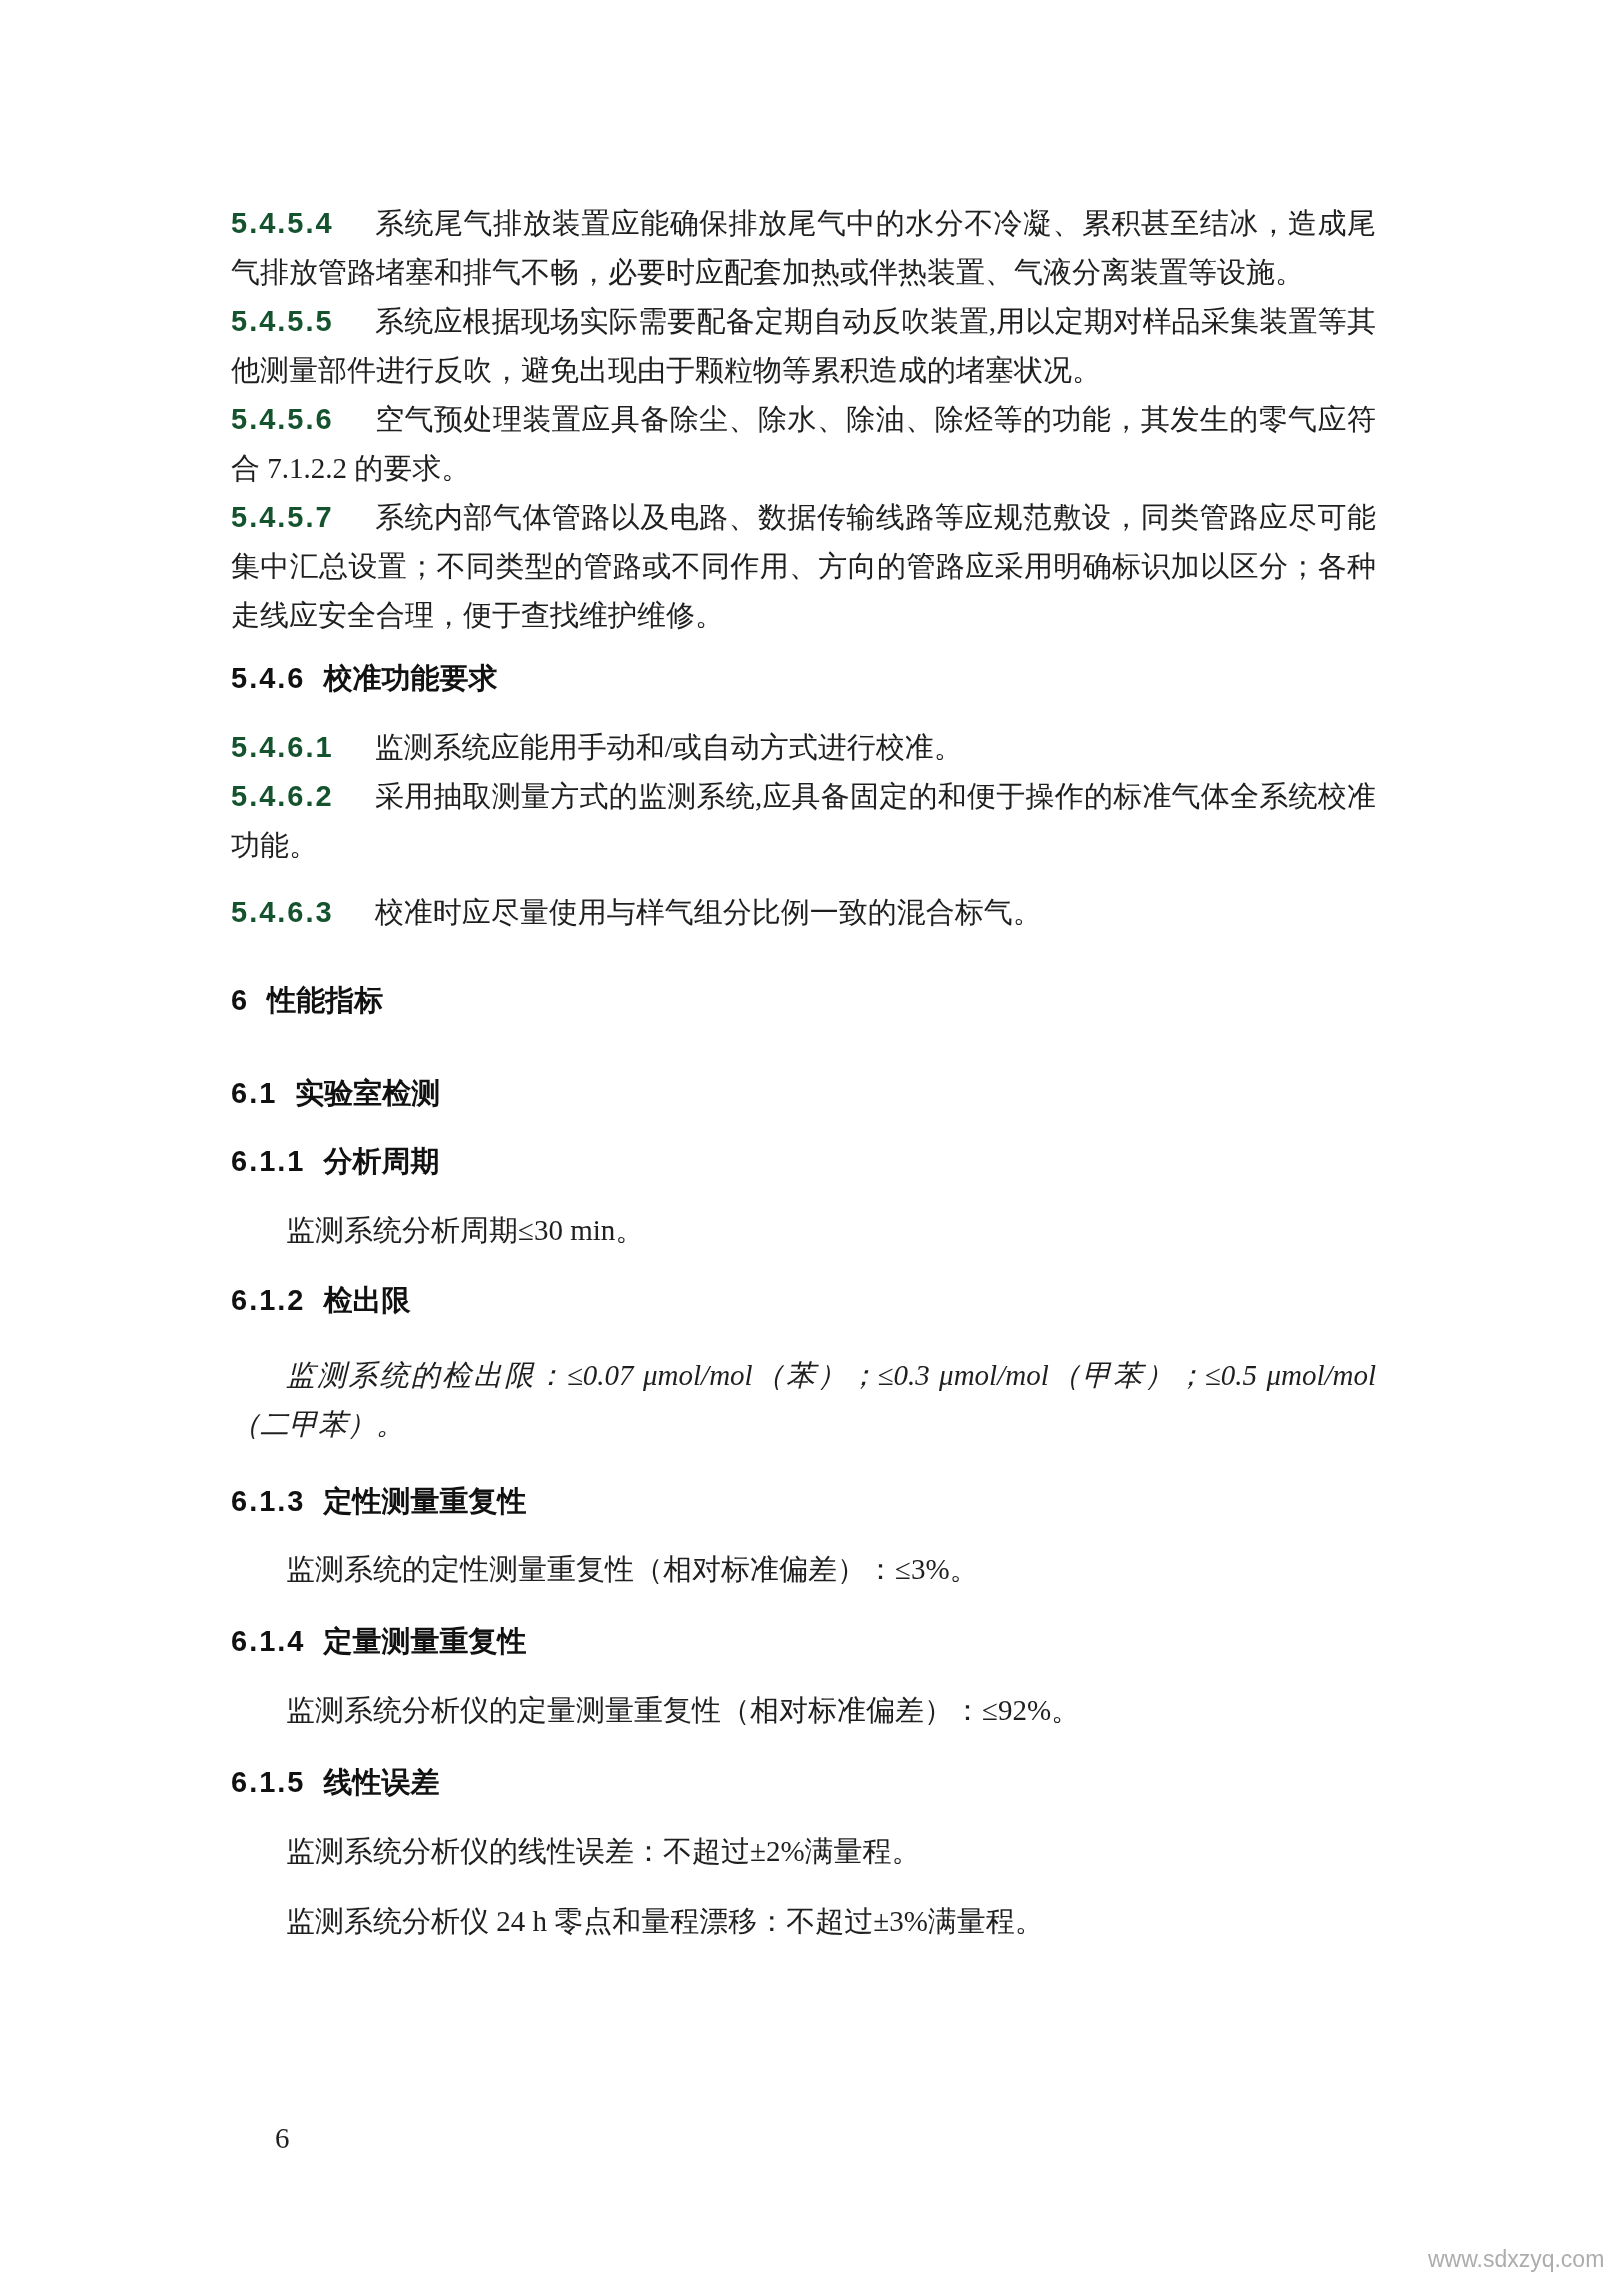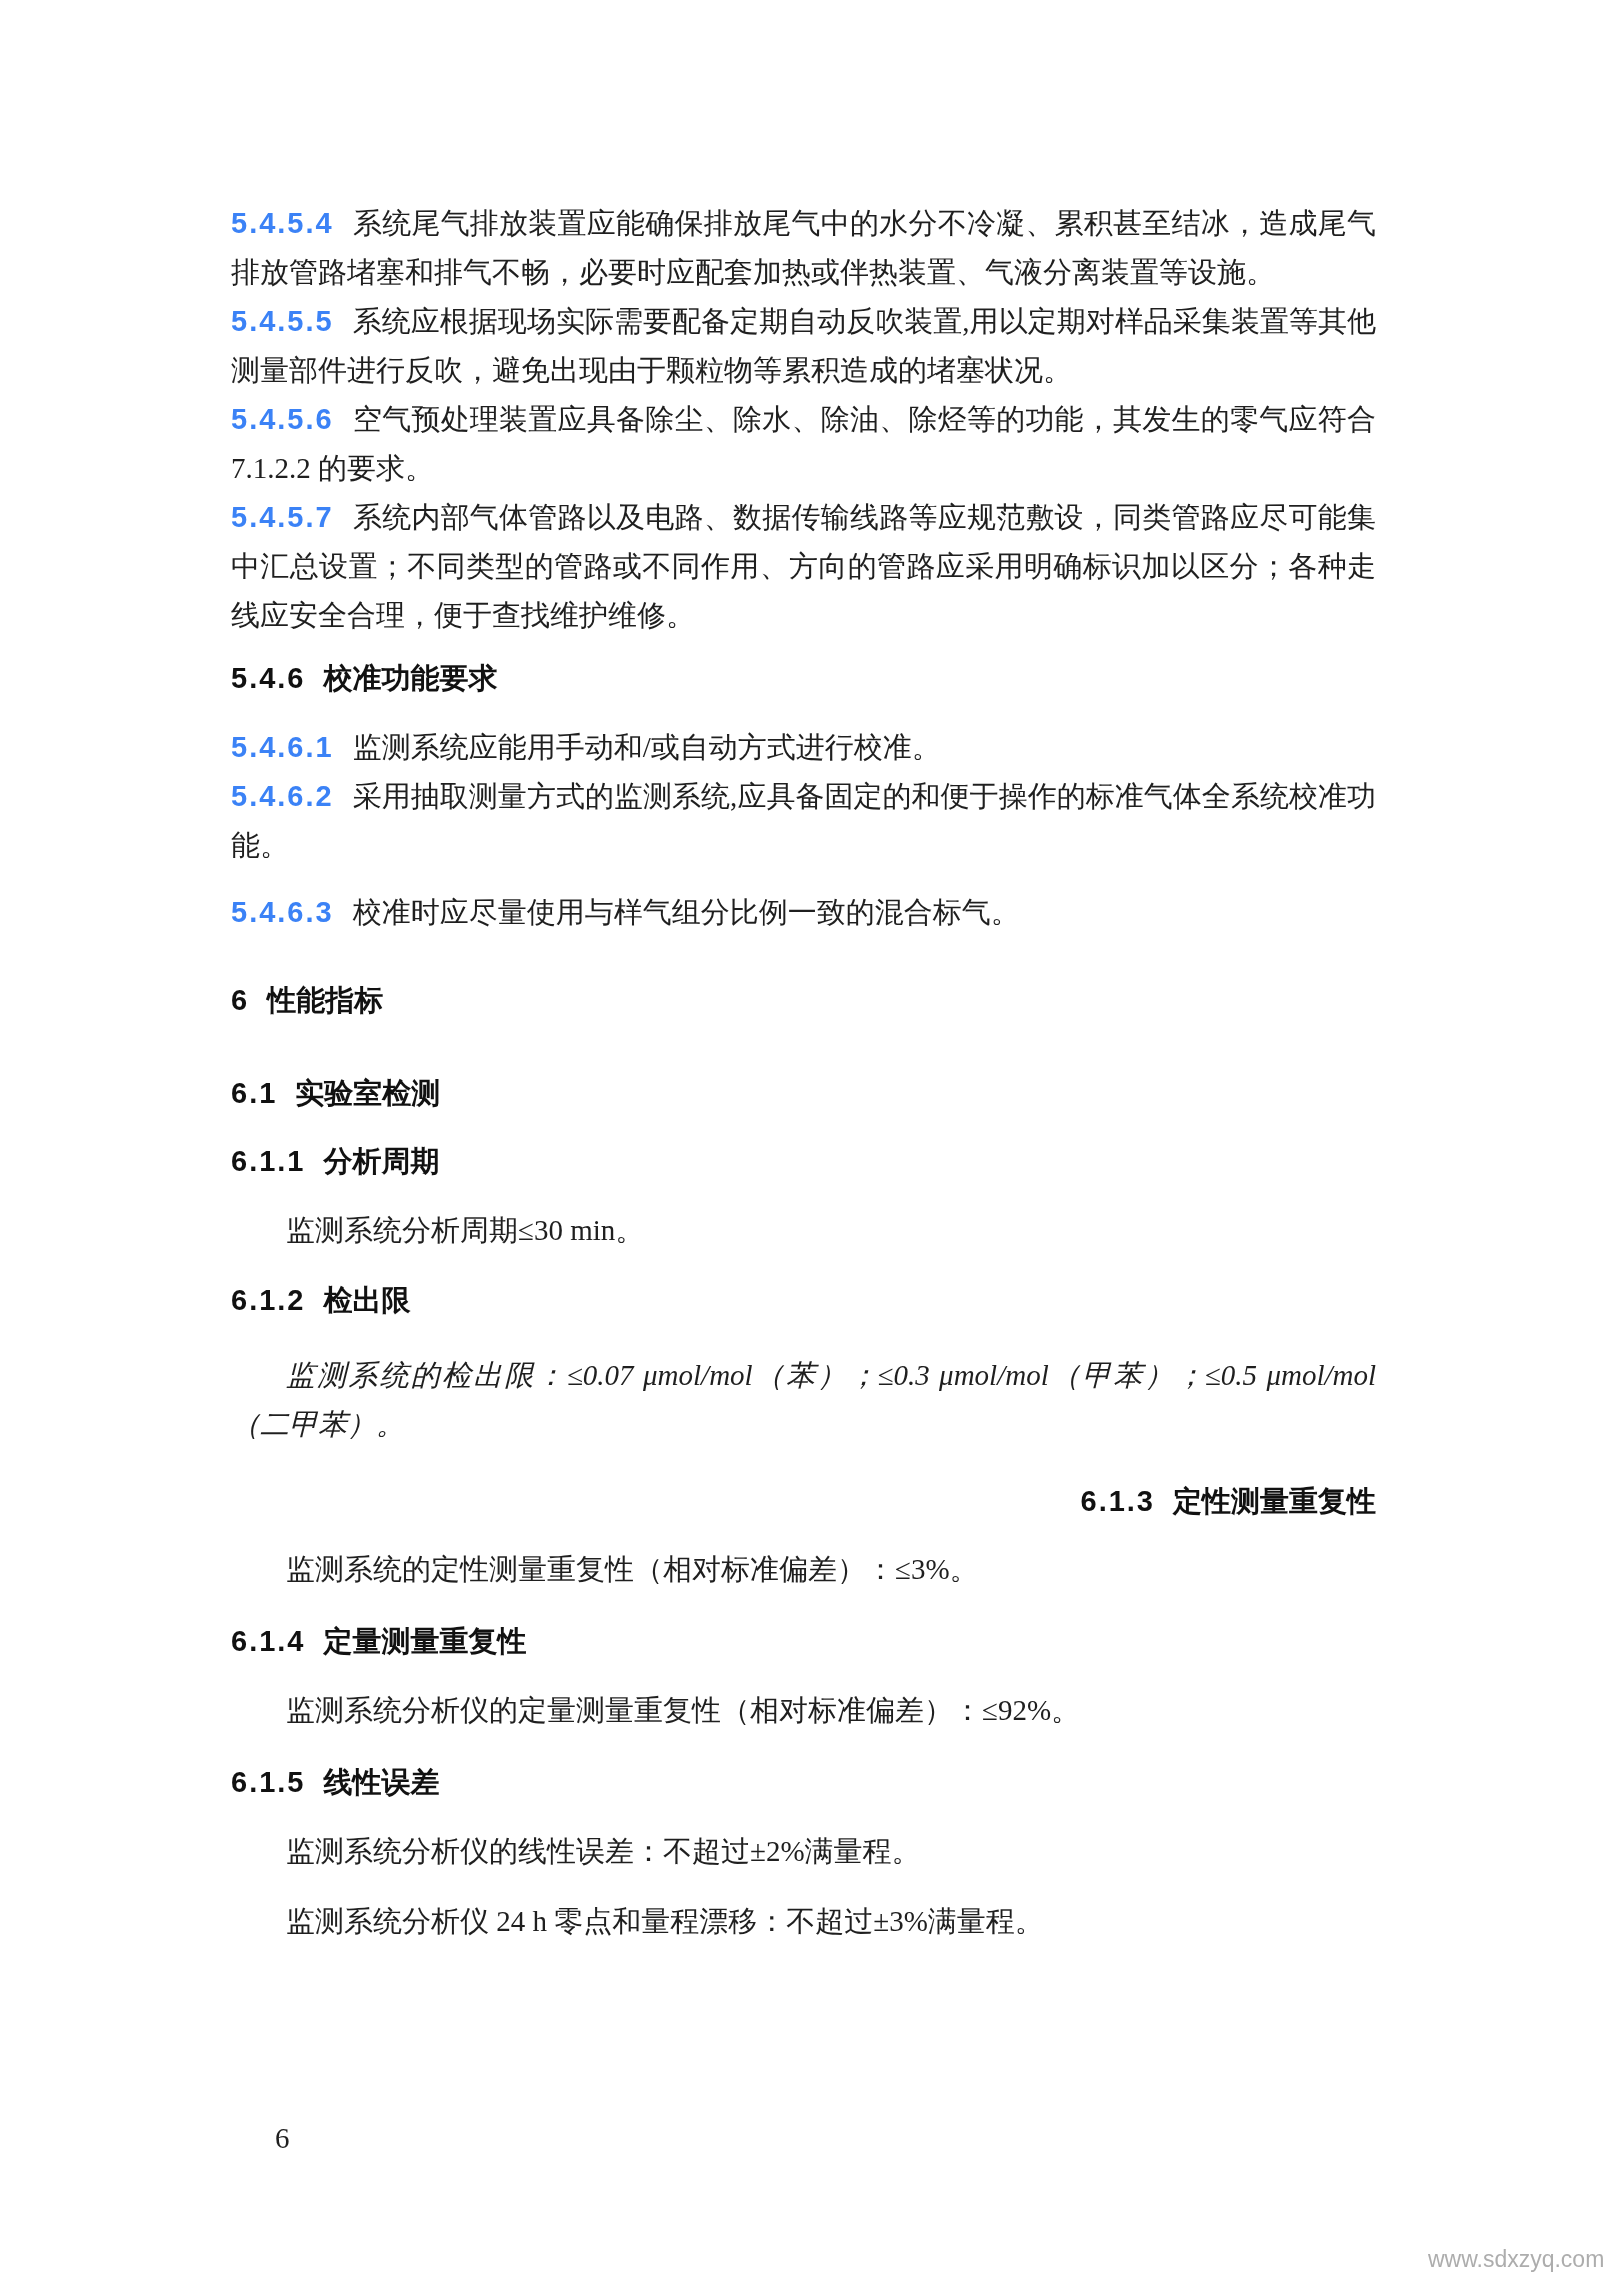--- a/index.html
+++ b/index.html
@@ -24,23 +24,23 @@
   }
   .clause, .para {
     font-size: 29px;
     line-height: 49px;
     text-align: justify;
     margin: 0;
   }
   .clause .num {
     font-family: "Liberation Sans", "DejaVu Sans", sans-serif;
     font-weight: bold;
-    color: #3b82f6;
+    color: #14532d;
     letter-spacing: 2px;
-    margin-right: 19px;
+    margin-right: 41px;
     white-space: nowrap;
   }
   .heading {
     font-size: 29px;
     line-height: 49px;
     font-weight: bold;
     font-family: "Liberation Sans", "DejaVu Sans", sans-serif;
     color: #111111;
     margin: 0;
     text-align: left;
@@ -50,21 +50,21 @@
     margin-right: 18px;
     white-space: nowrap;
   }
   .para { text-indent: 55px; }
   .mt14 { margin-top: 13.7px; }
   .mt18 { margin-top: 17.6px; }
   .mt20 { margin-top: 19.6px; }
   .mt21 { margin-top: 20.6px; }
   .mt23 { margin-top: 22.5px; }
   .mt27 { margin-top: 26.5px; font-style: italic; }
-  .mt28 { margin-top: 27.4px; text-align: right; }
+  .mt28 { margin-top: 27.4px; }
   .mt40 { margin-top: 39px; }
   .mt45 { margin-top: 44px; }
   .page-number {
     position: absolute;
     left: 275px;
     top: 2114px;
     font-size: 29px;
     line-height: 49px;
     color: #1f1f1f;
   }

